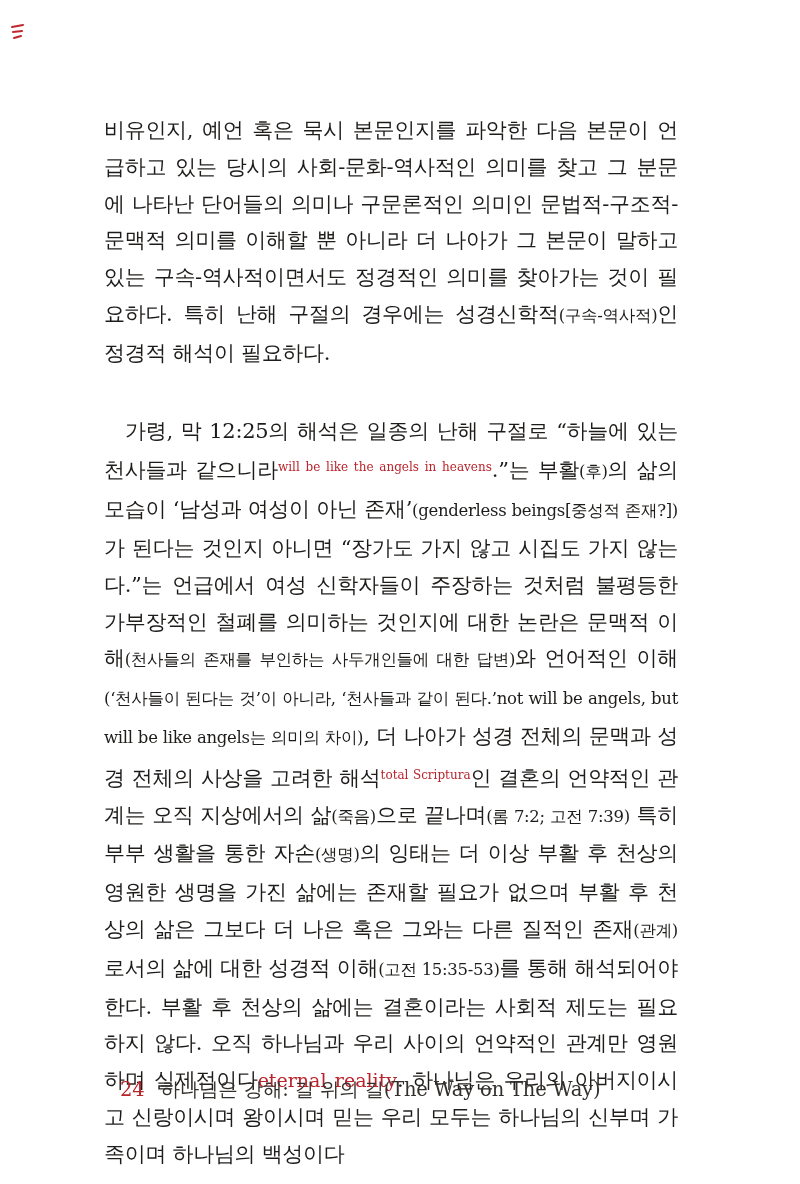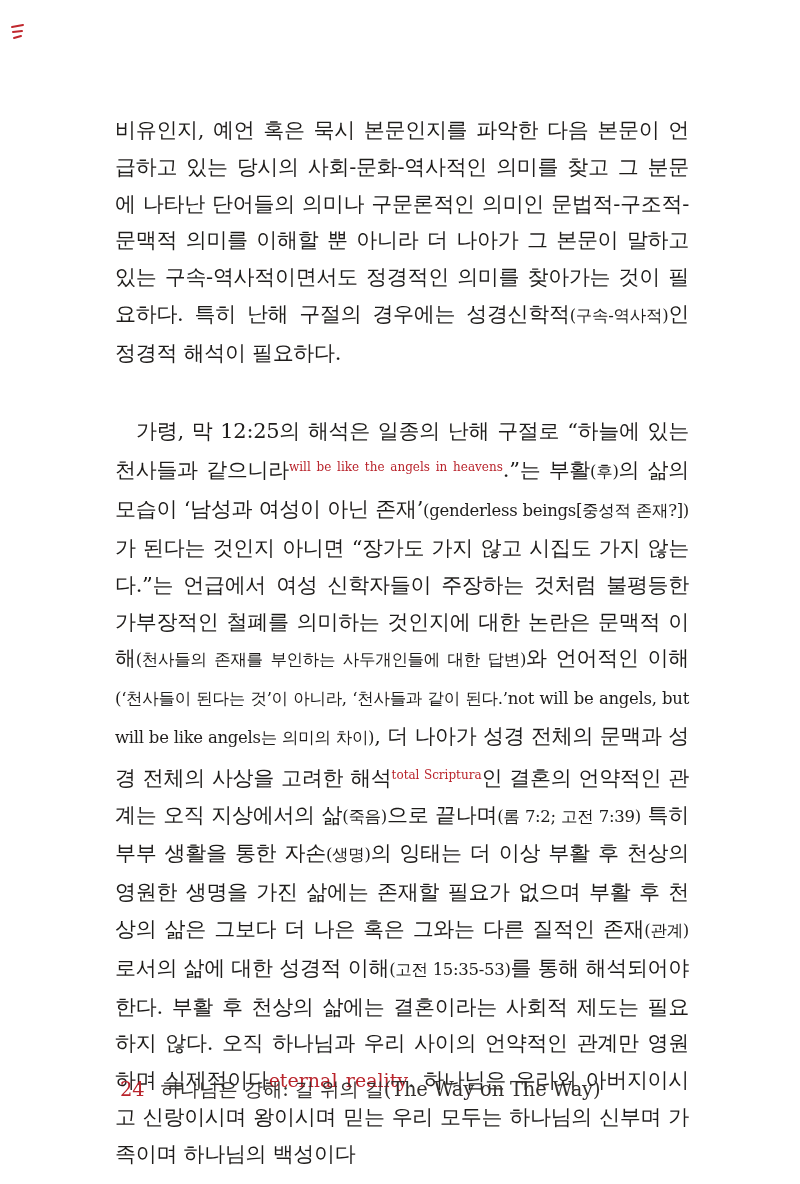--- a/index.html
+++ b/index.html
@@ -17,21 +17,21 @@
   }
   .corner-mark {
     position: absolute;
     left: 10px;
     top: 23px;
     width: 15px;
     height: 18px;
   }
   .text-block {
     position: absolute;
-    left: 115px;
+    left: 104px;
     top: 112px;
     width: 574px;
   }
   .para {
     margin: 0;
     font-size: 21px;
     line-height: 36.8px;
     text-align: justify;
     text-align-last: left;
     letter-spacing: -0.3px;

